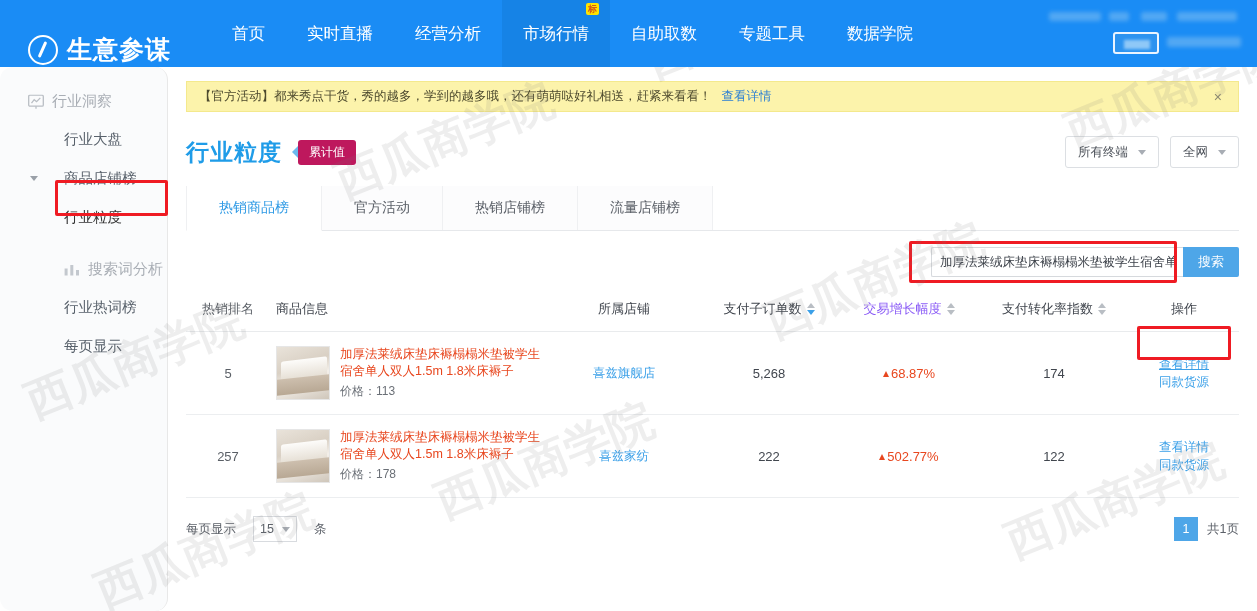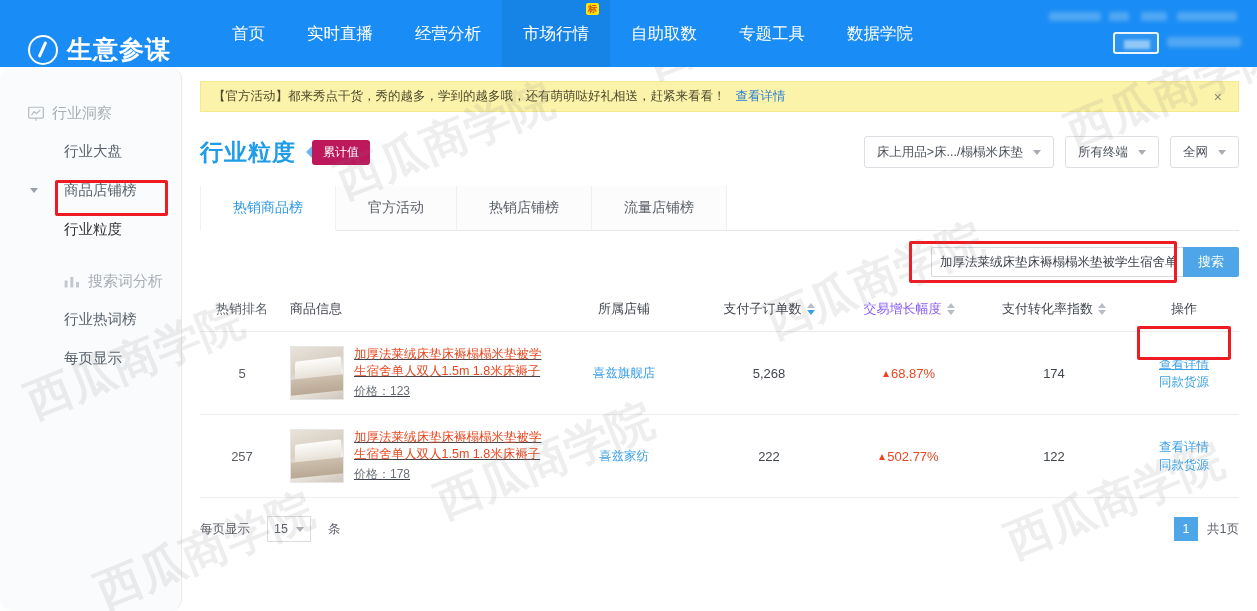--- a/index.html
+++ b/index.html
@@ -82,23 +82,23 @@
   }
   .blurbox::after{
     content:""; position:absolute; left:9px; top:6px; width:26px; height:9px;
     background:#8fc8f7; filter: blur(1.6px);
   }
 
   
   .body-wrap { display: flex; height: 544px; position: relative; z-index: 20; }
 
   .sidebar {
-    width: 182px; flex: none; background: #fafbfc;
+    width: 168px; flex: none; background: #fafbfc;
     border-right: 1px solid #e8e8e8;
-    padding-top: 28px; position: relative; border-radius: 13px;
+    padding-top: 16px; position: relative; border-radius: 13px;
   }
   .side-group {
     display: flex; align-items: center;
     color: #a9aeb5; font-size: 15px;
     padding: 9px 0 9px 52px; position: relative;
   }
   .side-group .gicon { position: absolute; left: 28px; top: 50%; transform: translateY(-50%); width: 16px; height: 15px; }
   .side-link {
     font-size: 14.5px; color: #58616b;
     padding: 10px 0 10px 64px; position: relative; cursor: pointer;
@@ -221,21 +221,21 @@
   .sorter .dn { border-top: 5px solid #b9bec4; }
   .sorter.active .dn { border-top-color: #3ba0e8; }
 
   tbody td {
     border-bottom: 1px solid #eceef0;
     padding: 14px 0; font-size: 13px; color: #41464e;
     text-align: center; vertical-align: middle;
   }
   .cell-rank { width: 84px; color: #5a5f66; }
   .cell-info { text-align: left; padding-left: 6px; }
-  .prod { display: flex; align-items: flex-start; gap: 10px; text-decoration: underline; }
+  .prod { display: flex; align-items: flex-start; gap: 10px; }
   .thumb {
     width: 54px; height: 54px; flex: none; border: 1px solid #e6e6e6;
     background: linear-gradient(160deg,#e9e3da 0%,#d9d0c4 38%,#f3efe9 60%,#cfc6ba 100%);
     position: relative; overflow: hidden;
   }
   .thumb::before {
     content:""; position:absolute; left:4px; top:12px; width:46px; height:20px;
     background: linear-gradient(180deg,#fdfcfa,#e4ddd2);
     transform: skewY(-7deg); border-radius: 2px;
   }
@@ -373,24 +373,20 @@
       <div class="banner">
         <span>【官方活动】都来秀点干货，秀的越多，学到的越多哦，还有萌萌哒好礼相送，赶紧来看看！</span>
         <a href="#">查看详情</a>
         <span class="banner-close">×</span>
       </div>
 
       <div class="page-head">
         <div class="page-title">行业粒度</div>
         <div class="tip-bubble">累计值</div>
         <div class="filters">
-          <div class="ctl">
-            <span>床上用品&gt;床.../榻榻米床垫</span>
-            <span class="chev"></span>
-          </div>
           <div class="ctl">
             <span>所有终端</span>
             <span class="chev"></span>
           </div>
           <div class="ctl">
             <span>全网</span>
             <span class="chev"></span>
           </div>
         </div>
       </div>
@@ -461,21 +457,21 @@
           </tr>
         </thead>
         <tbody>
           <tr>
             <td class="cell-rank">5</td>
             <td class="cell-info">
               <div class="prod">
                 <div class="thumb"></div>
                 <div>
                   <div class="prod-title">加厚法莱绒床垫床褥榻榻米垫被学生宿舍单人双人1.5m 1.8米床褥子</div>
-                  <div class="prod-price">价格：123</div>
+                  <div class="prod-price">价格：113</div>
                 </div>
               </div>
             </td>
             <td class="cell-shop">
               <a class="shop-link" href="#">喜兹旗舰店</a>
             </td>
             <td class="cell-orders">5,268</td>
             <td class="cell-growth">
               <span class="up-arrow"></span><span>68.87%</span>
             </td>

